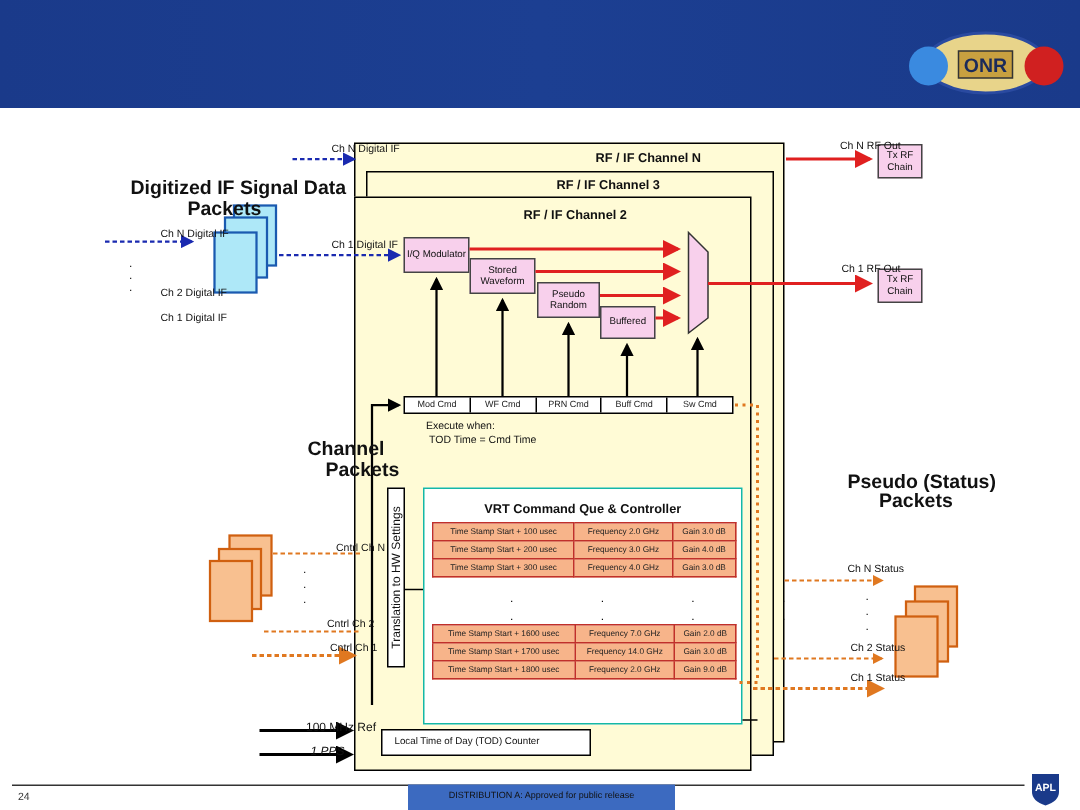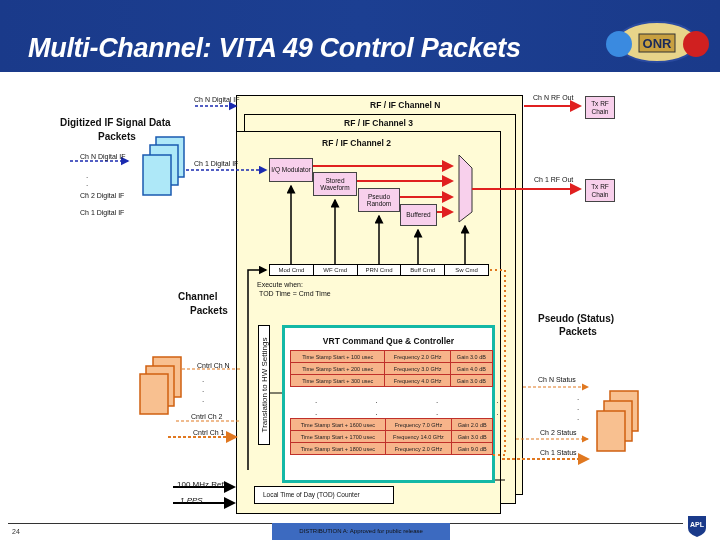--- a/index.html
+++ b/index.html
@@ -1,46 +1,45 @@
 <!DOCTYPE html>
 <html><head>
 <meta charset="utf-8">
 <style>
   * { box-sizing: border-box; margin: 0; padding: 0; }
   body { width: 720px; height: 540px; background: #ffffff; position: relative; overflow: hidden; font-family: "Liberation Sans", sans-serif; }
   .header { position: absolute; left: 0; top: 0; width: 720px; height: 72px; background: linear-gradient(90deg, #1a3a8a 0%, #1c3f92 50%, #1a3a8a 100%); }
   .title { position: absolute; left: 28px; top: 33px; font-size: 27px; font-weight: bold; font-style: italic; color: #ffffff; white-space: nowrap; letter-spacing: -0.3px; }
   .logo { position: absolute; left: 605px; top: 20px; width: 105px; height: 44px; }
-  .abs { position: absolute; white-space: nowrap; }
+  .abs { position: absolute; white-space: nowrap; margin-left: 27px; }
   .lbl-sm { font-size: 7px; color: #111; }
-  .lbl-bold { font-size: 10px; font-weight: bold; color: #111; }
+  .lbl-bold { font-size: 13px; font-weight: bold; color: #111; }
   .lbl-mid { font-size: 8.5px; font-weight: bold; color: #111; }
   .panel { position: absolute; background: #fffbd6; border: 1px solid #000; }
   .pbox { position: absolute; background: #f8d0ec; border: 1px solid #444; font-size: 6.5px; text-align: center; display: flex; align-items: center; justify-content: center; line-height: 1.15; color: #111; }
   .cmdbar { position: absolute; left: 269px; top: 264px; width: 220px; height: 12px; display: flex; background: #fff; border: 1px solid #000; }
   .cmdbar div { flex: 1; border-right: 1px solid #000; font-size: 6px; text-align: center; line-height: 10px; color: #222; }
   .cmdbar div:last-child { border-right: none; }
-  .vrt { position: absolute; left: 282px; top: 325px; width: 213px; height: 158px; background: #fff; border: 3px solid #14b8a6; }
+  .vrt { position: absolute; left: 282px; top: 325px; width: 213px; height: 158px; background: #fff; border: 1px solid #14b8a6; }
   .vrt-title { position: absolute; left: 0; top: 8px; width: 100%; text-align: center; font-size: 8.5px; font-weight: bold; color: #111; }
   .vrt-table { position: absolute; left: 5px; width: 203px; border-collapse: collapse; }
   .vrt-table td { background: #f7b48a; border: 1px solid #c0302a; font-size: 5.5px; height: 12px; text-align: center; color: #222; padding: 0 2px; }
   .tod { position: absolute; left: 254px; top: 486px; width: 140px; height: 18px; background: #fff; border: 1px solid #000; font-size: 6.5px; line-height: 16px; padding-left: 8px; color: #111; }
   .trans { position: absolute; left: 258px; top: 325px; width: 12px; height: 120px; background: #fff; border: 1px solid #000; }
   .trans span { position: absolute; left: 50%; top: 50%; transform: translate(-50%, -50%) rotate(-90deg); font-size: 8px; white-space: nowrap; color: #111; }
   .footer-line { position: absolute; left: 8px; top: 523px; width: 675px; height: 1px; background: #333; }
   .page-num { position: absolute; left: 12px; top: 528px; font-size: 7px; color: #333; }
   .dist { position: absolute; left: 272px; top: 523px; width: 178px; height: 17px; background: #3c6ac0; color: #111; font-size: 6px; line-height: 17px; text-align: center; }
   .apl { position: absolute; left: 686px; top: 514px; width: 22px; height: 24px; }
   svg.overlay { position: absolute; left: 0; top: 0; width: 720px; height: 540px; pointer-events: none; }
 </style>
 </head>
 <body>
 
 <div class="header">
-  <div class="title">Multi-Channel: VITA 49 Control Packets</div>
   <svg class="logo" viewBox="0 0 105 44">
     <ellipse cx="52" cy="22" rx="40" ry="20" fill="#e8d48a" stroke="#2a4aa0" stroke-width="2"></ellipse>
     <circle cx="14" cy="24" r="13" fill="#3a8ae0"></circle>
     <circle cx="91" cy="24" r="13" fill="#d02020"></circle>
     <rect x="34" y="14" width="36" height="18" fill="#c8a040" stroke="#333" stroke-width="1"></rect>
     <text x="52" y="28" text-anchor="middle" font-size="13" font-weight="bold" fill="#1a2a5a" font-family="Liberation Sans, sans-serif">ONR</text>
   </svg>
 </div>
 
 <div class="panel" style="left:236px; top:95px; width:287px; height:400px;"></div>

